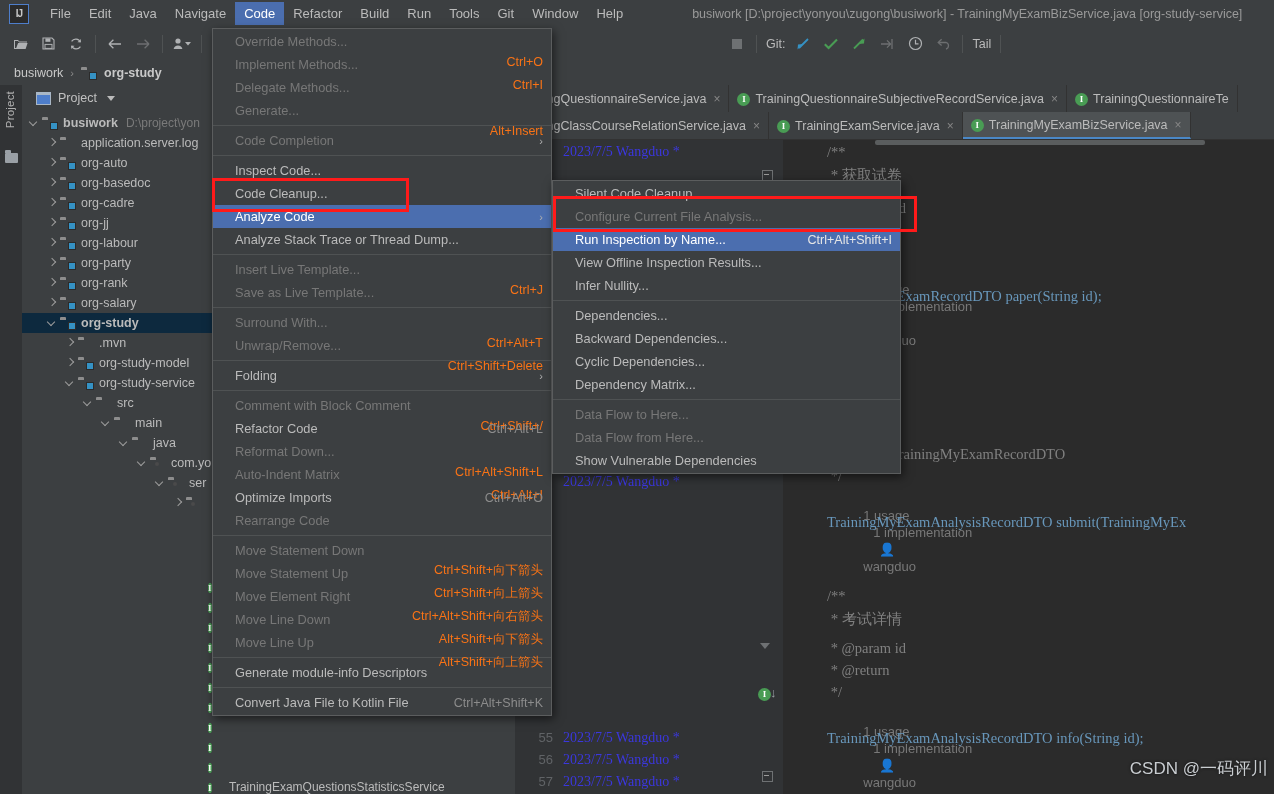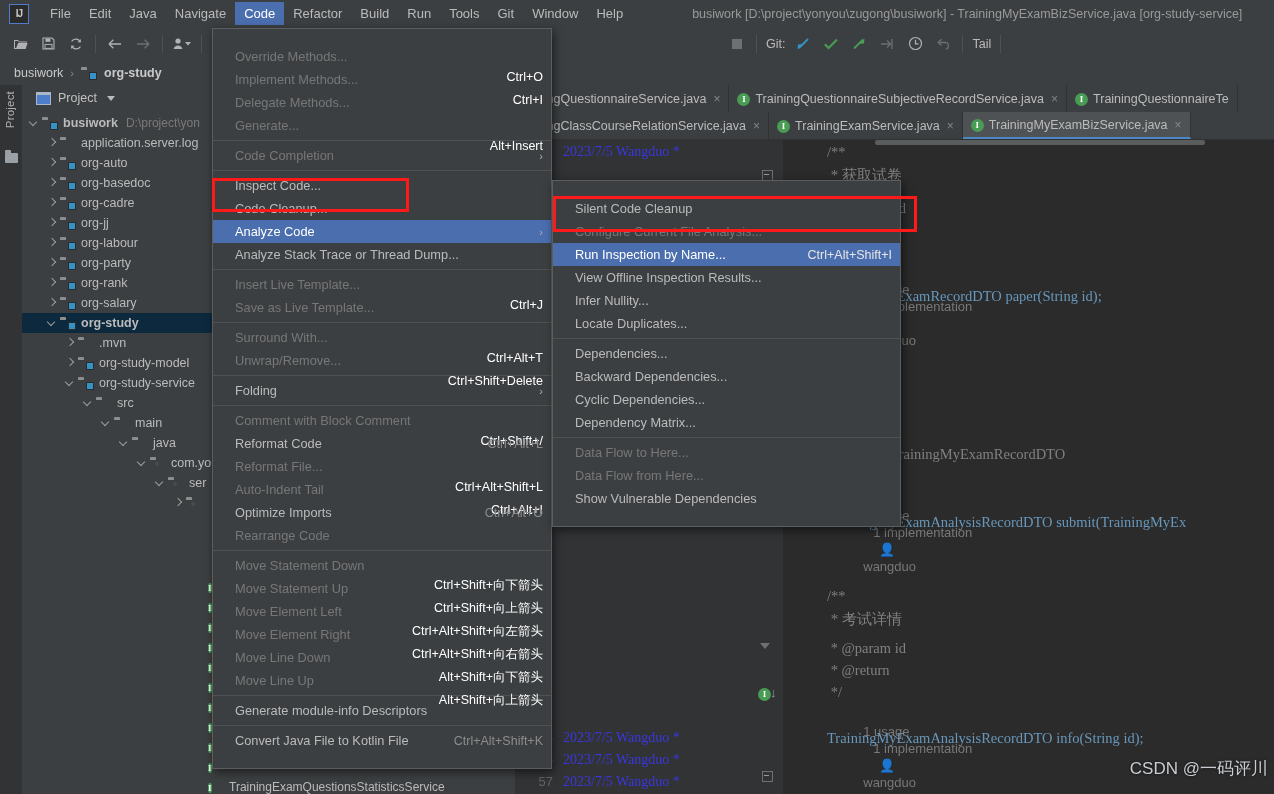--- a/index.html
+++ b/index.html
@@ -219,33 +219,33 @@
   }
   .impl-arrow {
     position:absolute; color:#9aa0a6; font-size:13px;
     font-family:"Liberation Sans", sans-serif;
   }
 
   
   .popup {
     position: absolute; background: #3c3f41;
     border: 1px solid #5b5d5e; box-shadow: 2px 3px 9px rgba(0,0,0,.55);
-    padding: 16px 0; font-size: 12.8px; z-index: 40;
+    padding: 1px 0; font-size: 12.8px; z-index: 40;
   }
   .pop-item {
     height: 23px; display: flex; align-items: center; position: relative;
     padding: 0 8px 0 22px; color: #bbbbbb; white-space: nowrap;
   }
   .pop-item.dim { color: #777777; }
   .pop-item.sel { background: #4b6eaf; color: #ffffff; }
   .pop-item .short {
     margin-left: auto; padding-left: 30px; color: #8c8c8c; font-size: 12.5px;
   }
   .pop-item.sel .short { color: #e6e6e6; }
-  .pop-item.dim .short { color: #ffffff; margin-top: 40px; }
+  .pop-item.dim .short { color: #f97316; margin-top: 40px; }
   .pop-item .sub-arrow {
     margin-left: auto; padding-left: 20px; color: #b0b0b0; font-size: 11px;
   }
   .pop-sep { height: 1px; background: #4f5253; margin: 3px 0; }
 
   .redbox {
     position: absolute; border: 3px solid #ff1a1a; z-index: 60; pointer-events: none;
   }
 
   .watermark {
@@ -708,50 +708,46 @@
       <div class="pop-item">
         <span>Folding</span>
         <span class="sub-arrow">›</span>
       </div>
       <div class="pop-sep"></div>
       <div class="pop-item dim">
         <span>Comment with Block Comment</span>
         <span class="short">Ctrl+Shift+/</span>
       </div>
       <div class="pop-item">
-        <span>Reformat Code</span>
+        <span>Refactor Code</span>
         <span class="short">Ctrl+Alt+L</span>
       </div>
       <div class="pop-item dim">
-        <span>Reformat File...</span>
+        <span>Reformat Down...</span>
         <span class="short">Ctrl+Alt+Shift+L</span>
       </div>
       <div class="pop-item dim">
-        <span>Auto-Indent Tail</span>
+        <span>Auto-Indent Matrix</span>
         <span class="short">Ctrl+Alt+I</span>
       </div>
       <div class="pop-item">
         <span>Optimize Imports</span>
         <span class="short">Ctrl+Alt+O</span>
       </div>
       <div class="pop-item dim">
         <span>Rearrange Code</span>
       </div>
       <div class="pop-sep"></div>
       <div class="pop-item dim">
         <span>Move Statement Down</span>
         <span class="short">Ctrl+Shift+向下箭头</span>
       </div>
       <div class="pop-item dim">
         <span>Move Statement Up</span>
         <span class="short">Ctrl+Shift+向上箭头</span>
-      </div>
-      <div class="pop-item dim">
-        <span>Move Element Left</span>
-        <span class="short">Ctrl+Alt+Shift+向左箭头</span>
       </div>
       <div class="pop-item dim">
         <span>Move Element Right</span>
         <span class="short">Ctrl+Alt+Shift+向右箭头</span>
       </div>
       <div class="pop-item dim">
         <span>Move Line Down</span>
         <span class="short">Alt+Shift+向下箭头</span>
       </div>
       <div class="pop-item dim">
@@ -780,23 +776,20 @@
       <div class="pop-item sel">
         <span>Run Inspection by Name...</span>
         <span class="short">Ctrl+Alt+Shift+I</span>
       </div>
       <div class="pop-item">
         <span>View Offline Inspection Results...</span>
       </div>
       <div class="pop-item">
         <span>Infer Nullity...</span>
       </div>
-      <div class="pop-item">
-        <span>Locate Duplicates...</span>
-      </div>
       <div class="pop-sep"></div>
       <div class="pop-item">
         <span>Dependencies...</span>
       </div>
       <div class="pop-item">
         <span>Backward Dependencies...</span>
       </div>
       <div class="pop-item">
         <span>Cyclic Dependencies...</span>
       </div>

